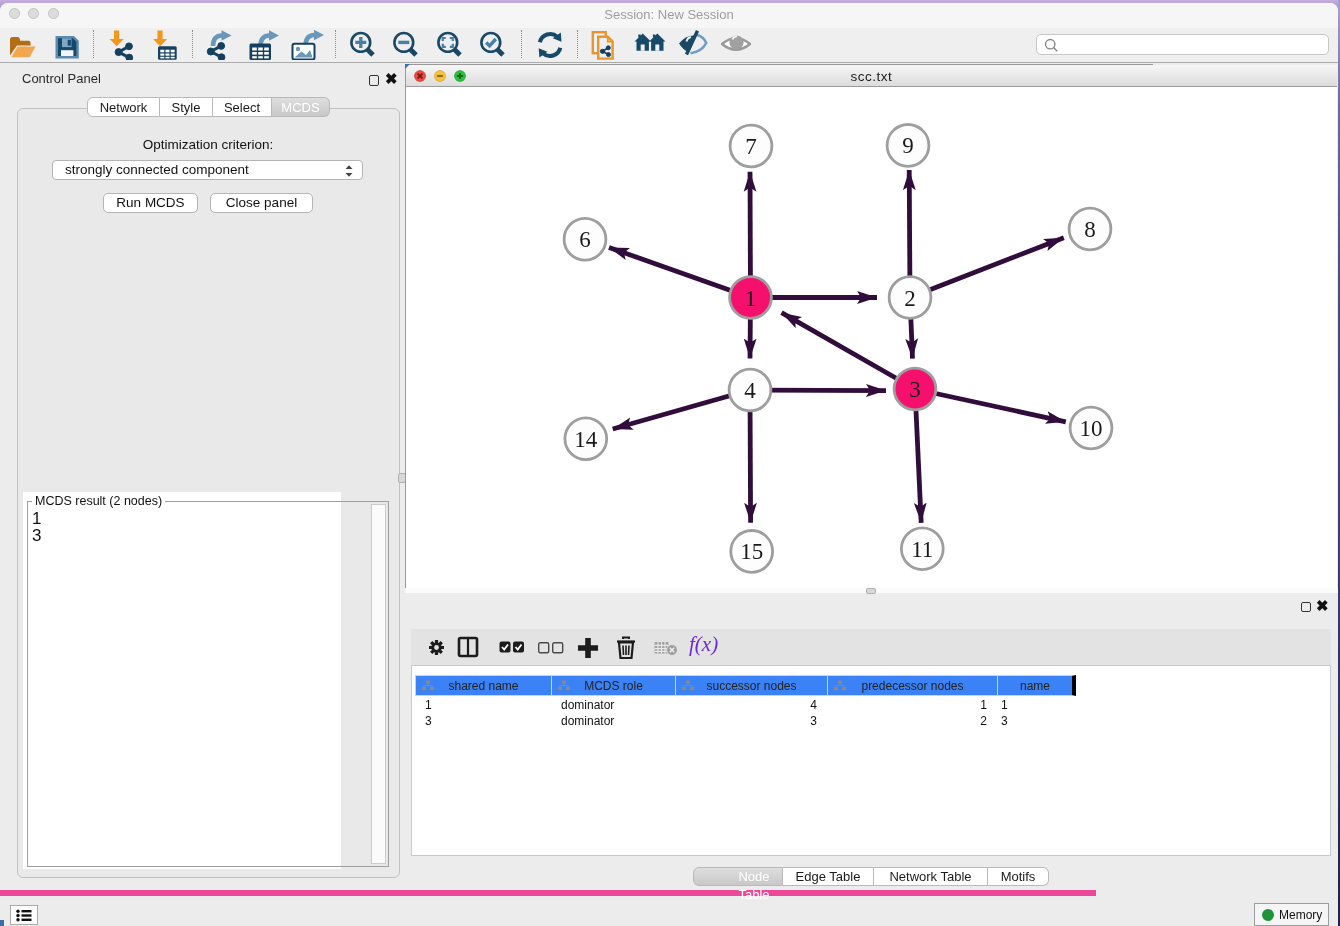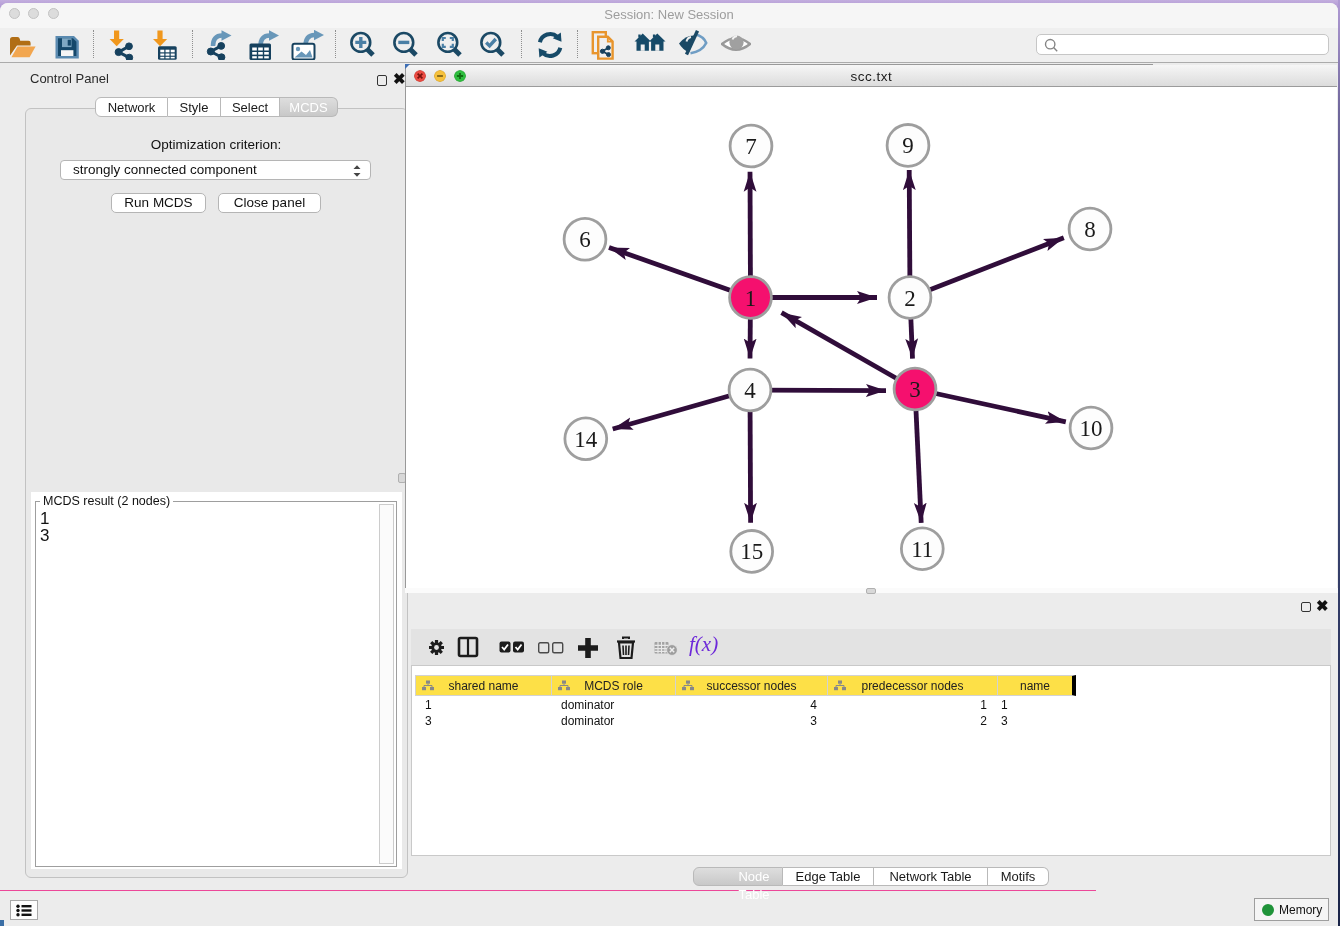--- a/index.html
+++ b/index.html
@@ -21,21 +21,21 @@
   font-size:13px; color:#9d9d9d; }
 
 #toolbar { position:absolute; left:0; top:25px; width:1338px; height:35px;
   background:#efefef; border-bottom:1px solid #ababab; }
 .tsep { position:absolute; top:2px; height:28px; width:0;
   border-left:1px dotted #8f8f8f; }
 .ticon { position:absolute; }
 #search { position:absolute; left:1036px; top:5.5px; width:293px; height:21px;
   background:#fff; border:1px solid #c6c6c6; border-radius:5px; }
 
-#cp { position:absolute; left:16px; top:61px; width:402px; height:826px;padding-left:16px; }
+#cp { position:absolute; left:8px; top:61px; width:402px; height:826px;padding-left:16px; }
 #cp-title { position:absolute; left:14px; top:7px; font-size:13px; color:#2a2a2a; }
 #cp-float { position:absolute; left:361px; top:11px; width:10px; height:10.5px;
   border:1.5px solid #333; border-radius:2px; }
 #cp-close { position:absolute; left:377px; top:6px; font-size:15px; color:#111; font-weight:bold; }
 #cp-pane { position:absolute; left:9px; top:44px; width:383px; height:770px;
   background:#e9e9e9; border:1px solid #c2c2c2; border-radius:6px; }
 .tabrow { position:absolute; display:flex; z-index:5; }
 .tab { height:20px; font-size:13px; line-height:19px; text-align:center;
   color:#1a1a1a; background:#fff; border:1px solid #b9b9b9; border-left:none; }
 .tab.first { border-left:1px solid #b9b9b9; border-radius:6px 0 0 6px; }
@@ -45,21 +45,21 @@
 #opt-label { position:absolute; left:0; top:73px; width:400px; text-align:center;
   font-size:13.5px; color:#111; }
 #combo { position:absolute; left:44px; top:96px; width:311px; height:20px;
   background:#fff; border:1px solid #b5b5b5; border-radius:4px;
   font-size:13.5px; color:#111; line-height:18px; padding-left:12px; }
 .btn { position:absolute; top:129px; height:20px; background:#fff;
   border:1px solid #b5b5b5; border-radius:5px; font-size:13.5px; color:#111;
   text-align:center; line-height:18px; }
 #btn-run { left:95px; width:95px; }
 #btn-close { left:202px; width:103px; }
-#resultpanel { position:absolute; left:15px; top:428px; width:371px; height:377px;
+#resultpanel { position:absolute; left:15px; top:428px; width:318px; height:377px;
   background:#fff; }
 #fieldset { position:absolute; left:4px; top:9px; width:362px; height:366px;
   border:1px solid #9e9e9e; }
 #legend { position:absolute; left:4px; top:-8px; background:#fff; padding:0 3px;
   font-size:12.5px; color:#111; }
 #ta-scroll { position:absolute; right:2px; top:2px; width:15px; height:360px;
   background:#fbfbfb; border:1px solid #cccccc; }
 #ta-items { position:absolute; left:4px; top:9px; font-size:17px; color:#111; line-height:16.6px; }
 #divider-handle { position:absolute; left:398px; top:470px; width:8px; height:10px;
   background:#d8d8d8; border:1px solid #b0b0b0; border-radius:2px; }
@@ -75,30 +75,30 @@
 
 #tp { position:absolute; left:405px; top:589px; width:933px; height:298px; }
 #tp-title { position:absolute; left:8px; top:9px; font-size:13px; color:#222;margin-top:28px; }
 #tp-float { position:absolute; left:896px; top:9.5px; width:10px; height:10.5px;
   border:1.5px solid #333; border-radius:2px; }
 #tp-close { position:absolute; left:911px; top:4.5px; font-size:15px; color:#111; font-weight:bold; }
 #tp-toolbar { position:absolute; left:6px; top:37px; width:920px; height:36px;
   background:#e3e3e3; }
 #tp-white { position:absolute; left:6px; top:73px; width:920px; height:191px;
   background:#fff; border:1px solid #c9c9c9; }
-.hcell { position:absolute; top:9px; height:21px; background:#fde047;
+.hcell { position:absolute; top:9px; height:21px; background:#3b82f6;
   border:1px solid #d2d2d2; border-right:none; font-size:12px; color:#222; }
 .hcell.lastc { border-right:4px solid #000000; }
 .hlabel { position:absolute; width:100%; text-align:center; top:2.5px; }
 .rowtext { position:absolute; font-size:12px; color:#111; }
 #tabs2 { left:288px; top:275px; }
 #tabs2 .tab { height:19px; line-height:18px; }
 
 #statusbar { position:absolute; left:0; top:887px; width:1096px; height:36px;
-  background:#ececec; border-top:1px solid #ec4899; z-index:2; }
+  background:#ececec; border-top:6px solid #ec4899; z-index:2; }
 #listbtn { position:absolute; left:10px; top:9px; width:28px; height:20px;
   background:#fdfdfd; border:1.5px solid #a9a9a9; }
 #membtn { position:absolute; left:1254px; top:7px; width:75px; height:23px;
   background:#f5f5f5; border:1px solid #9e9e9e; font-size:12px; color:#111; }
 #memdot { position:absolute; left:7px; top:5px; width:12px; height:12px;
   border-radius:50%; background:#1f9339; }
 #memtext { position:absolute; left:24px; top:4px; }
 #bl-corner { position:absolute; left:0; top:920px; width:4px; height:6px;
   background:#3a6ea5; z-index:60; }
 </style>

